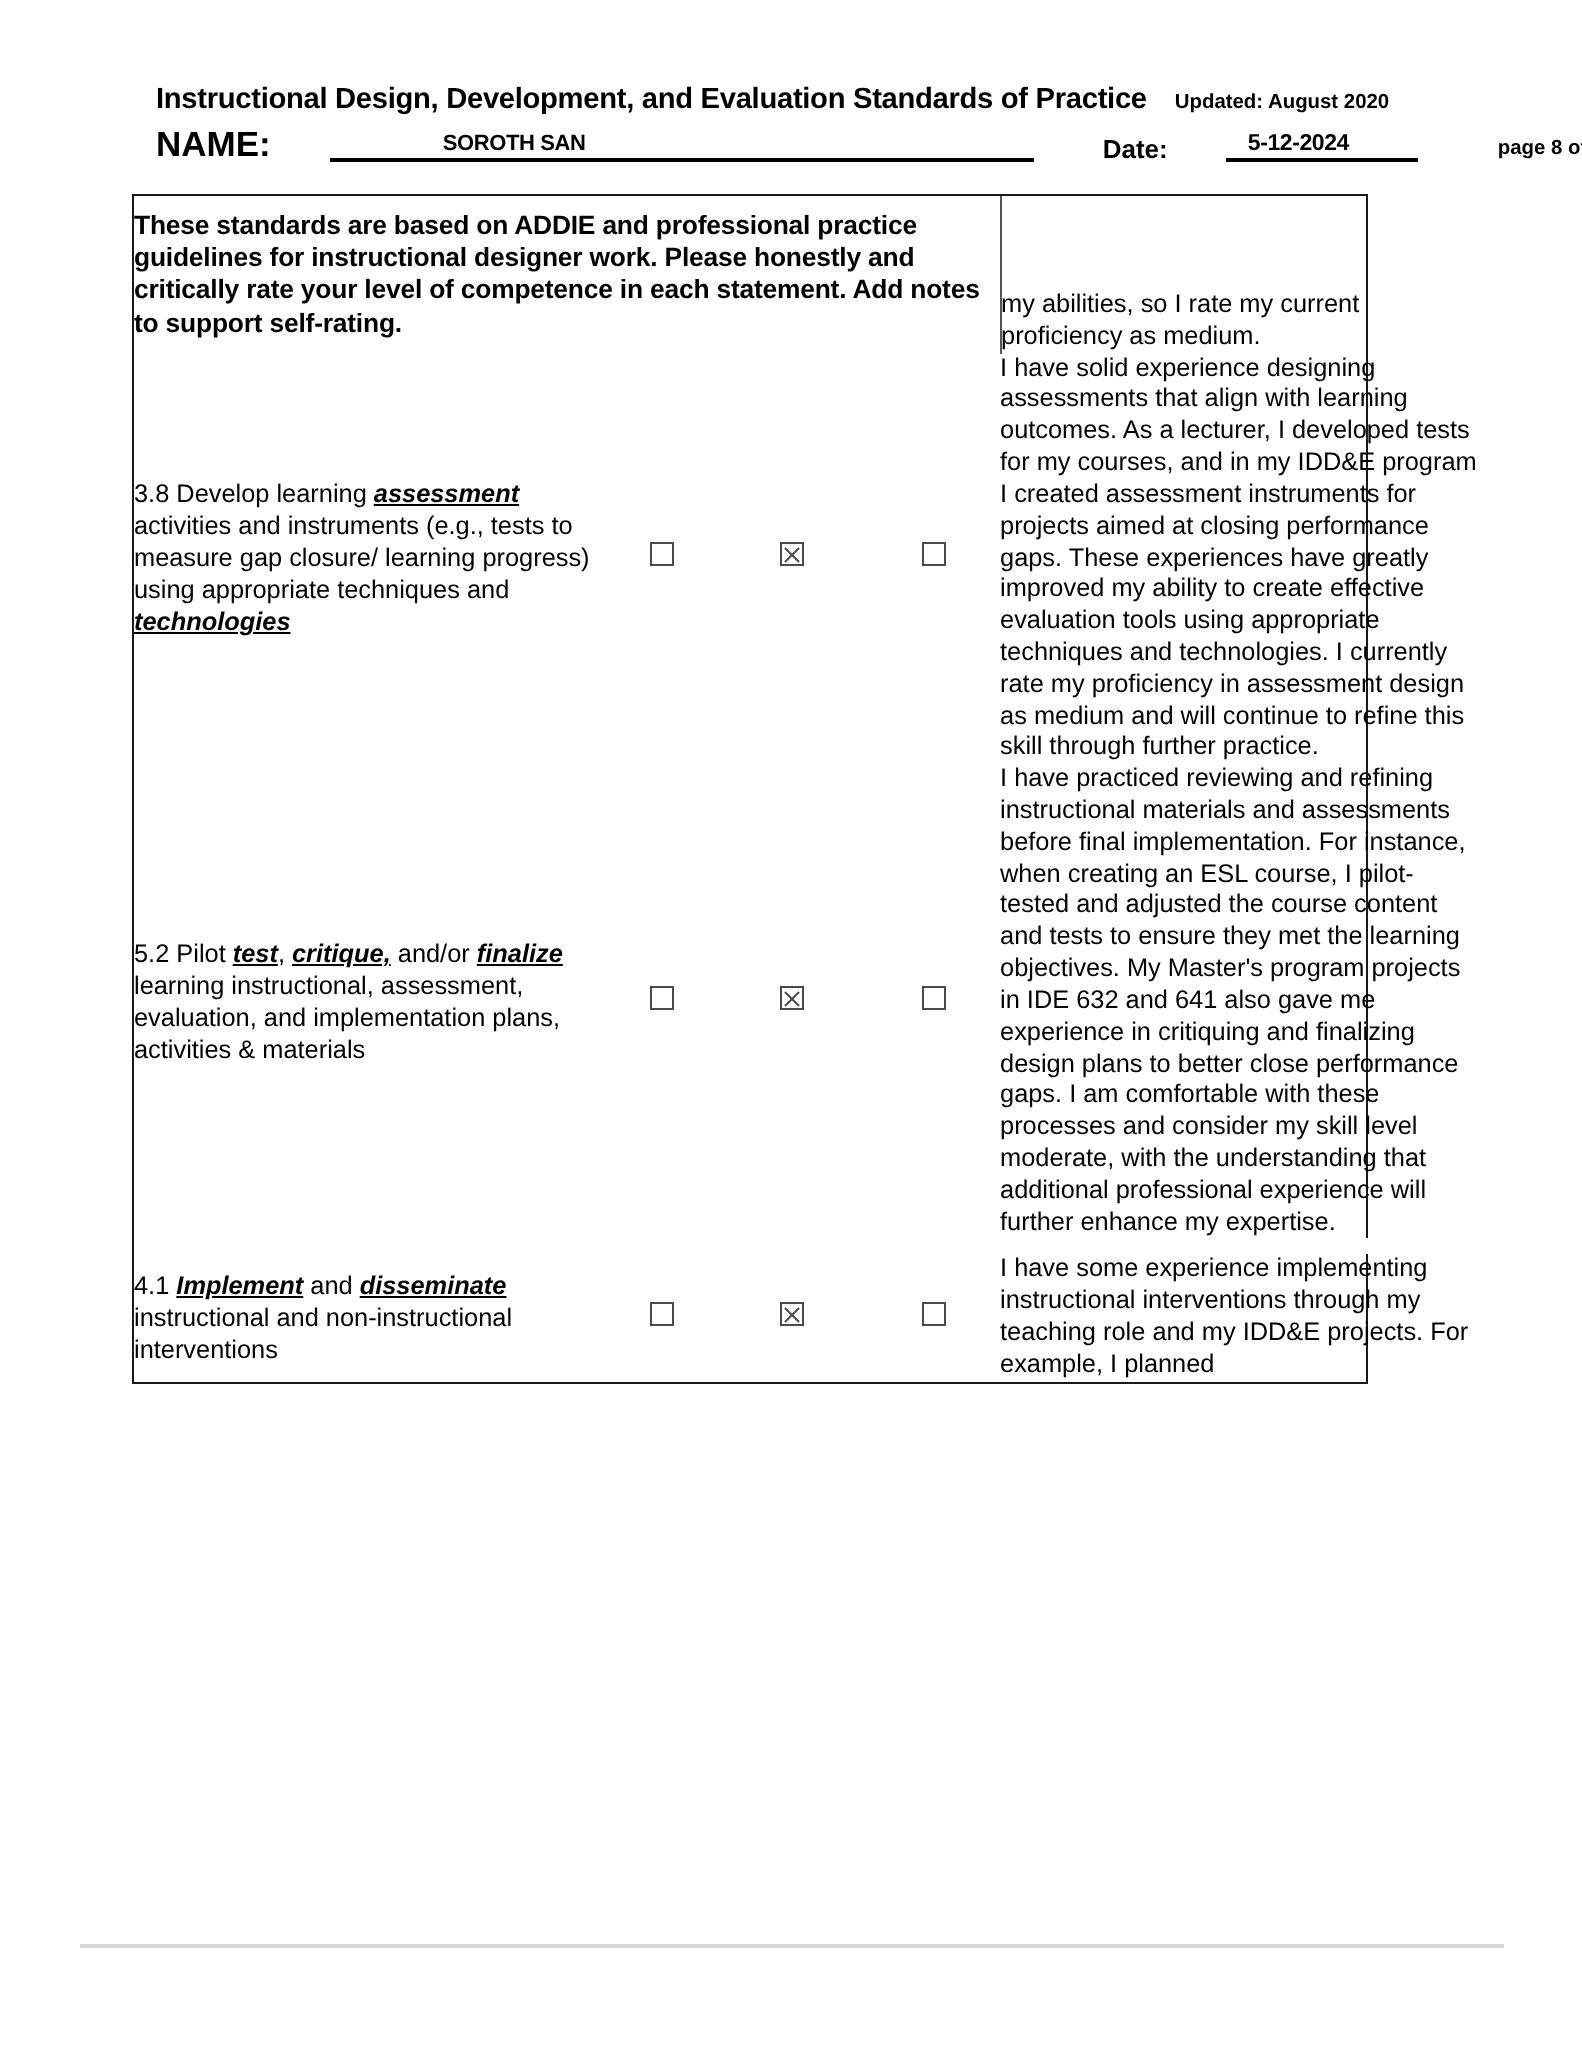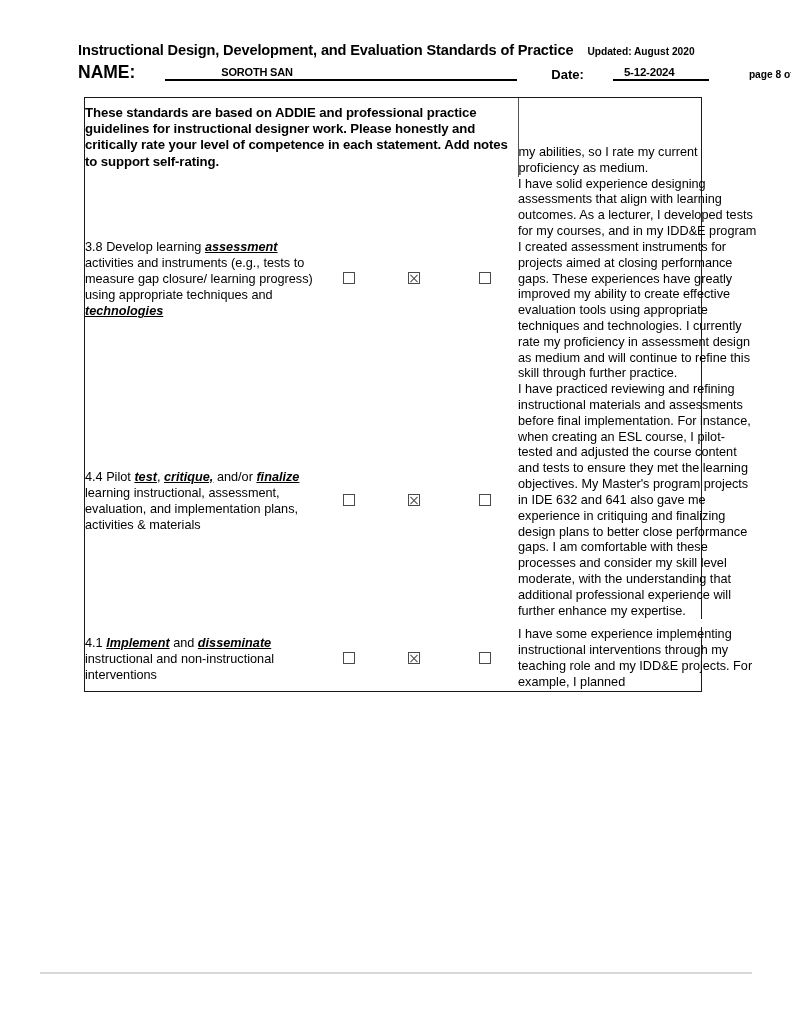--- a/index.html
+++ b/index.html
@@ -104,21 +104,21 @@
     font-size: 10.2px;
     font-weight: bold;
     margin-left: 16px;
     padding-bottom: 1px;
     white-space: nowrap;
   }
 
   
   .table-wrap {
     position: absolute;
-    left: 84px;
+    left: 66px;
     top: 97px;
     width: 618px;
     border: 1.5px solid #1a1a1a;
     box-sizing: border-box;
     background: #fff;
   }
   table.standards {
     border-collapse: collapse;
     width: 100%;
     table-layout: fixed;
@@ -284,21 +284,21 @@
             <span class="chk checked"></span>
           </td>
           <td class="cell-check">
             <span class="chk"></span>
           </td>
           <td class="cell-notes">I have solid experience designing assessments that align with learning outcomes. As a lecturer, I developed tests for my courses, and in my IDD&amp;E program I created assessment instruments for projects aimed at closing performance gaps. These experiences have greatly improved my ability to create effective evaluation tools using appropriate techniques and technologies. I currently rate my proficiency in assessment design as medium and will continue to refine this skill through further practice.</td>
         </tr>
 
         <tr>
           <td class="cell-stmt">
-            <span><span>4.4 Pilot </span><em class="u">test</em><span>, </span><em class="u">critique,</em><span> and/or </span><em class="u">finalize</em><span> learning instructional, assessment, evaluation, and implementation plans, activities &amp; materials</span></span>
+            <span><span>5.2 Pilot </span><em class="u">test</em><span>, </span><em class="u">critique,</em><span> and/or </span><em class="u">finalize</em><span> learning instructional, assessment, evaluation, and implementation plans, activities &amp; materials</span></span>
           </td>
           <td class="cell-check">
             <span class="chk"></span>
           </td>
           <td class="cell-check">
             <span class="chk checked"></span>
           </td>
           <td class="cell-check">
             <span class="chk"></span>
           </td>

